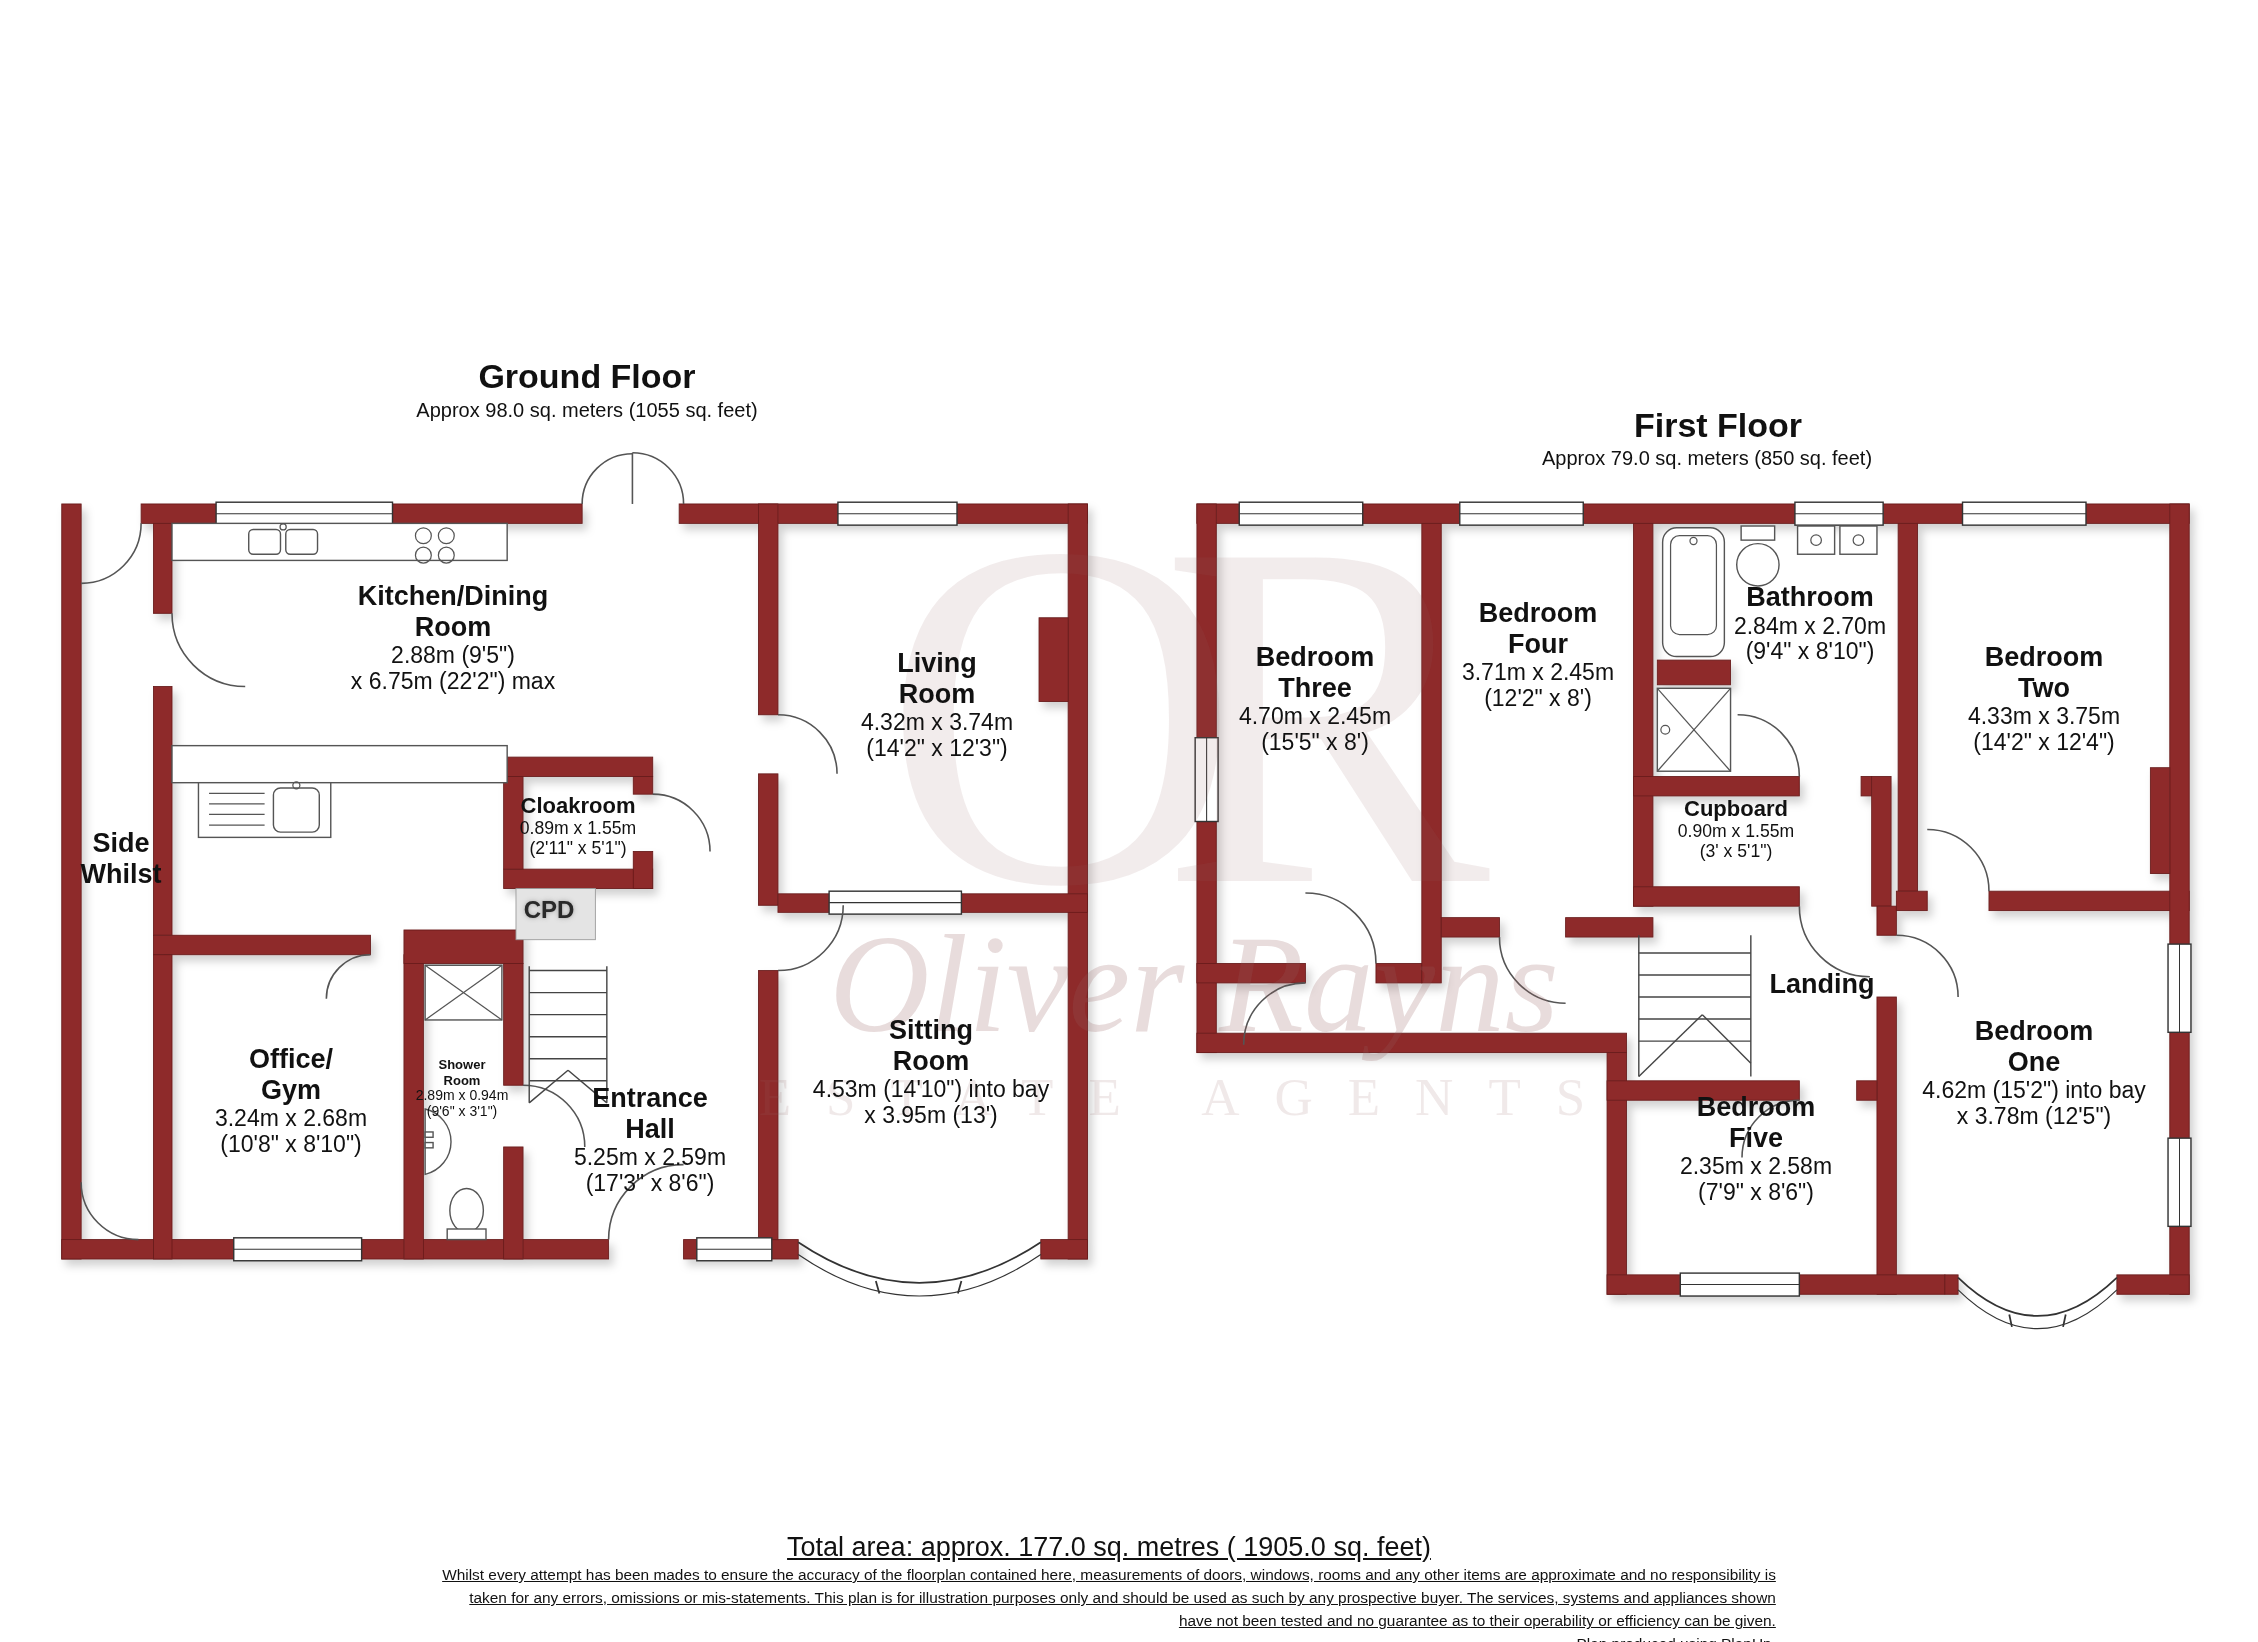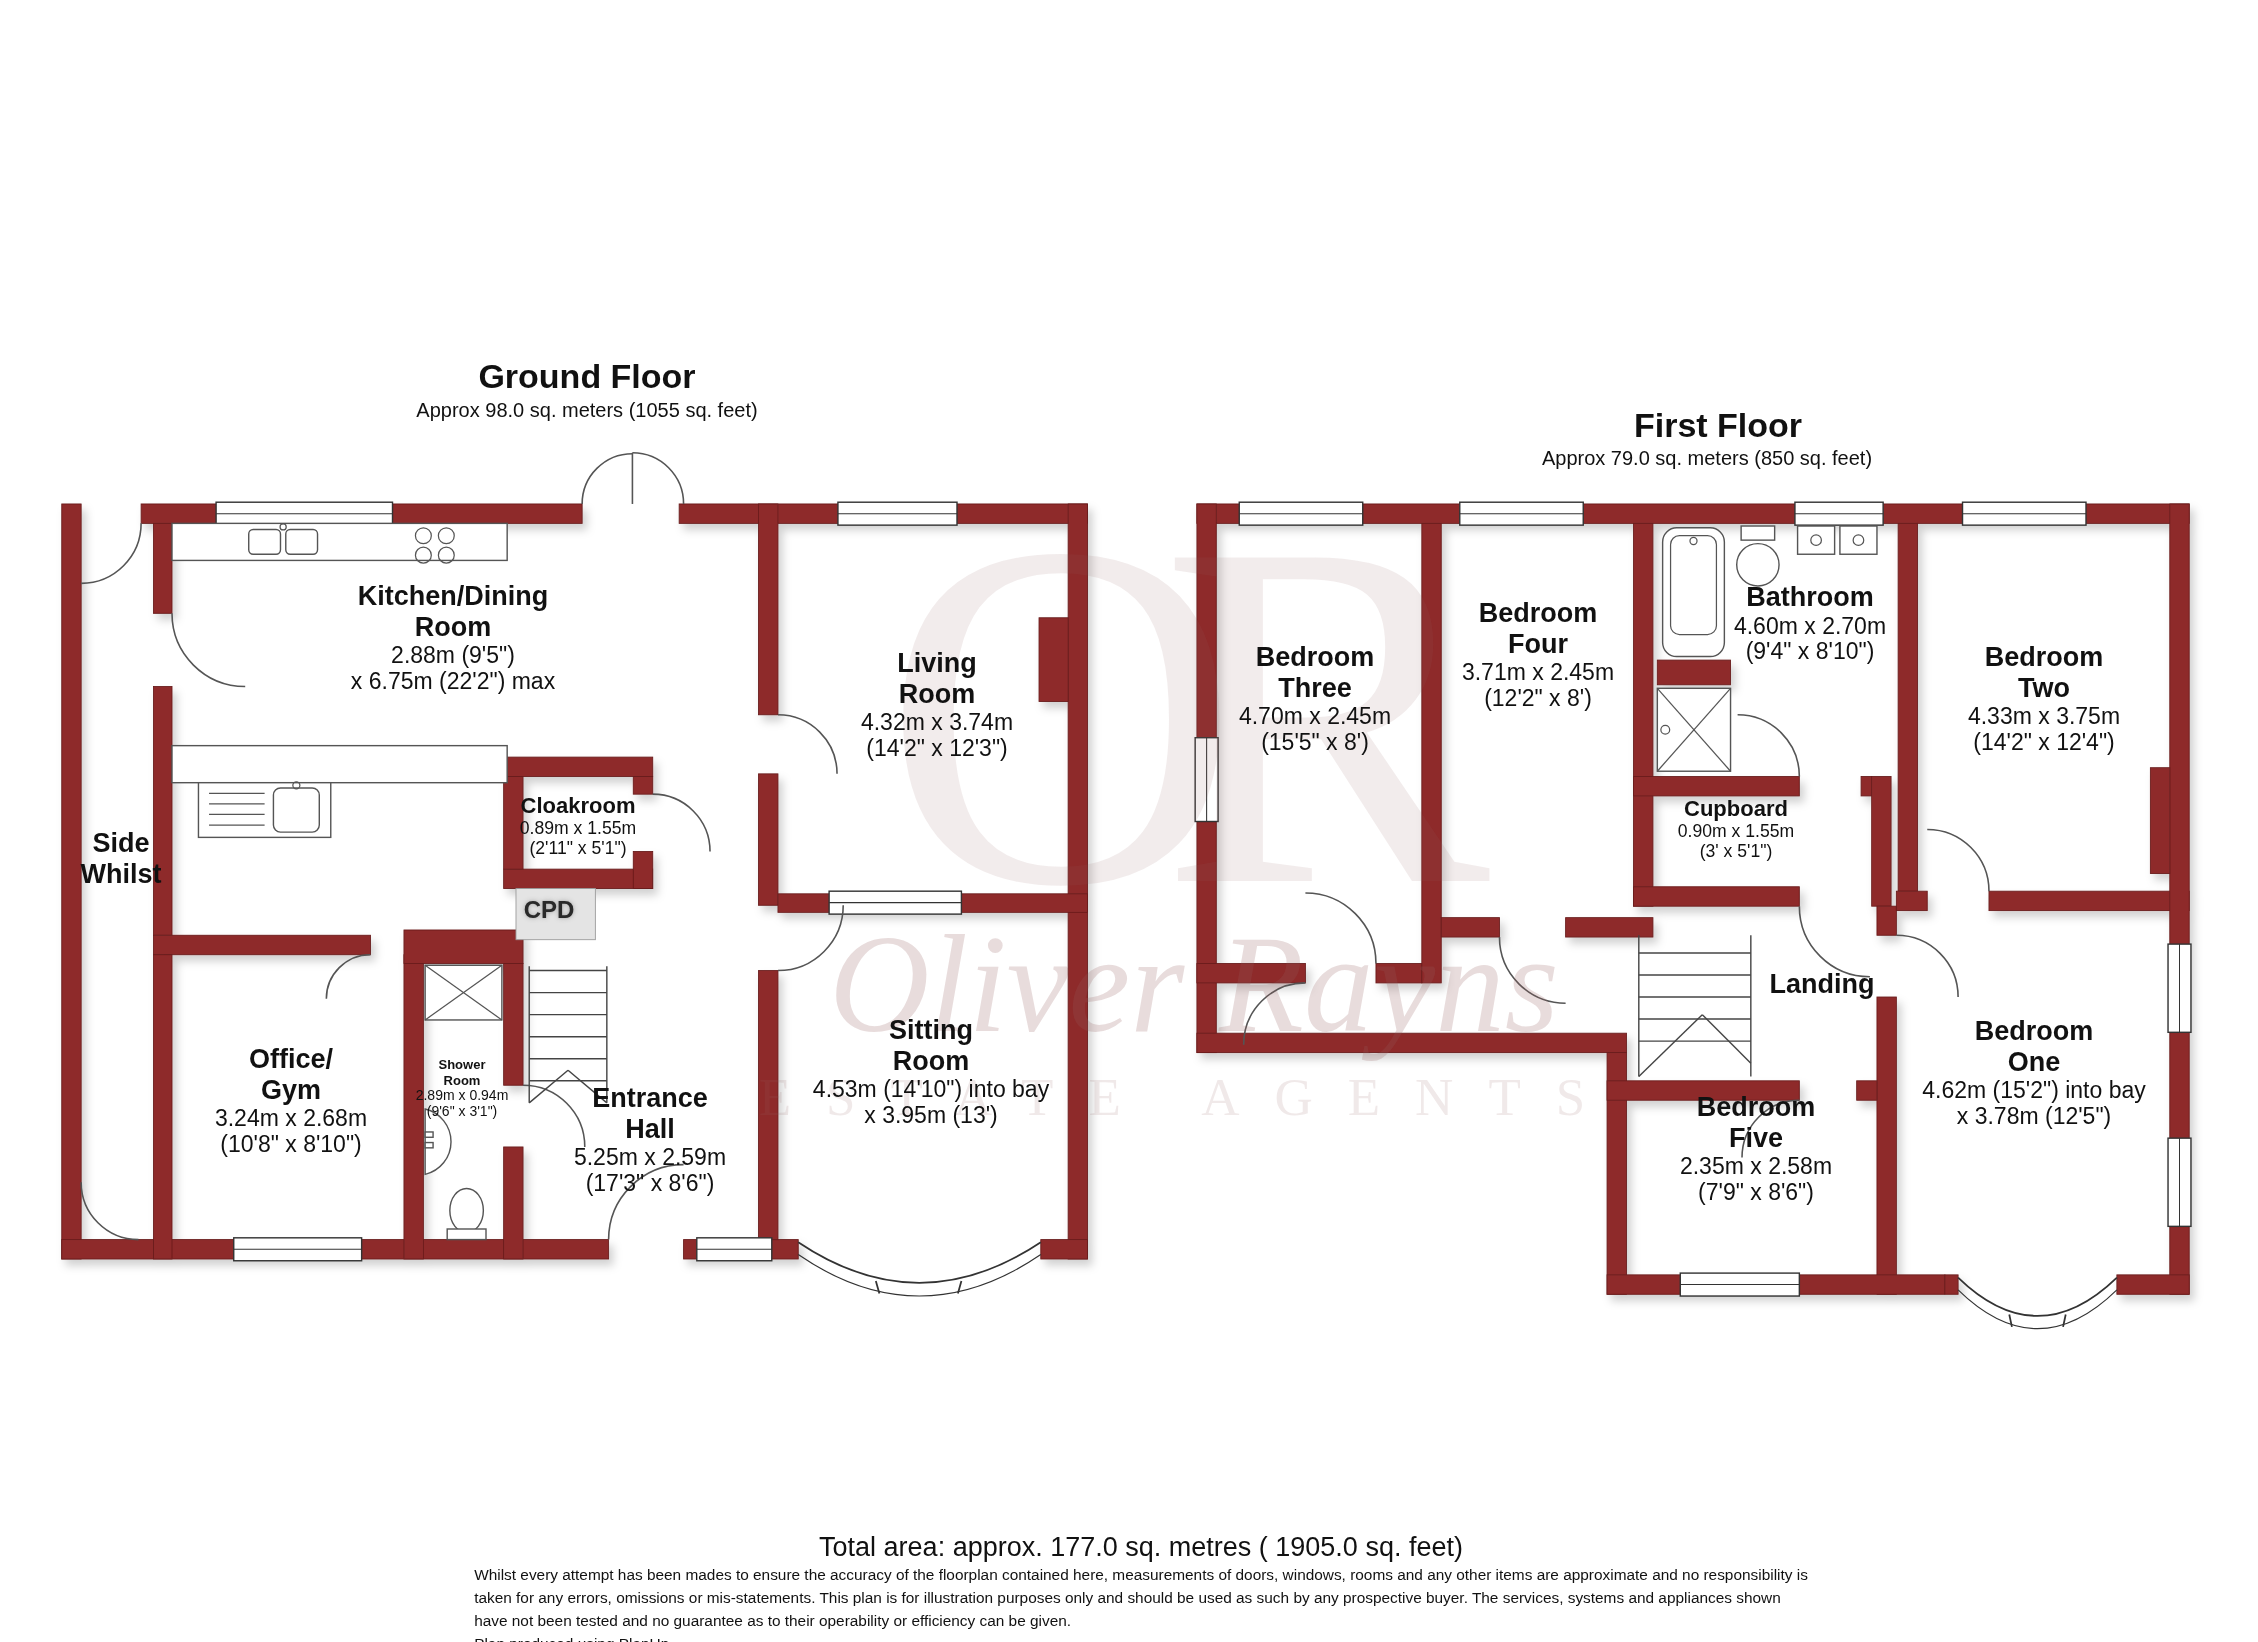--- a/index.html
+++ b/index.html
@@ -32,22 +32,22 @@
   .cpd{position:absolute;transform:translateX(-50%);font-weight:bold;font-size:24px;
        color:#2a2a2a;text-shadow:0 0 5.3px #aaa,0 0 1.8px #bbb;z-index:5;}
   .wm{position:absolute;z-index:1;color:rgba(152,96,96,0.16);
       font-family:"Liberation Serif",serif;white-space:nowrap;}
   .wm-mono{left:1147px;top:715px;transform:translate(-50%,-50%);font-size:494px;
       letter-spacing:-0.16em;color:rgba(152,96,96,0.12);}
   .wm-name{left:1194px;top:984px;transform:translate(-50%,-50%);font-size:139px;
       color:rgba(152,96,96,0.22);font-style:italic;}
   .wm-tag{left:1172px;top:1097px;transform:translate(-50%,-50%);font-size:53px;
       letter-spacing:35px;color:rgba(152,96,96,0.14);padding-left:35px;}
-  .footer{position:absolute;left:1141px;transform:translateX(-50%);text-align:left;
-      color:#111;z-index:5;white-space:nowrap;}
+  .footer{position:absolute;left:1109px;transform:translateX(-50%);text-align:right;
+      color:#111;z-index:5;white-space:nowrap;text-decoration:underline;}
   .total{top:1532px;font-size:27px;}
   .disc{top:1563px;font-size:15.4px;line-height:1.5;}
 </style>
 </head>
 <body>
 
 <div id="page">
 
   <div class="wm wm-mono">OR</div>
   <div class="wm wm-name">Oliver Rayns</div>
@@ -351,21 +351,21 @@
     <span class="rd">(15'5" x 8')</span>
   </div>
   <div class="lbl" style="left:1538px;top:598px">
     <span class="rn">Bedroom</span>
     <span class="rn">Four</span>
     <span class="rd">3.71m x 2.45m</span>
     <span class="rd">(12'2" x 8')</span>
   </div>
   <div class="lbl" style="left:1810px;top:582px">
     <span class="rn">Bathroom</span>
-    <span class="rd">4.60m x 2.70m</span>
+    <span class="rd">2.84m x 2.70m</span>
     <span class="rd">(9'4" x 8'10")</span>
   </div>
   <div class="lbl" style="left:2044px;top:642px">
     <span class="rn">Bedroom</span>
     <span class="rn">Two</span>
     <span class="rd">4.33m x 3.75m</span>
     <span class="rd">(14'2" x 12'4")</span>
   </div>
   <div class="lbl small" style="left:1736px;top:797px">
     <span class="rn">Cupboard</span>

